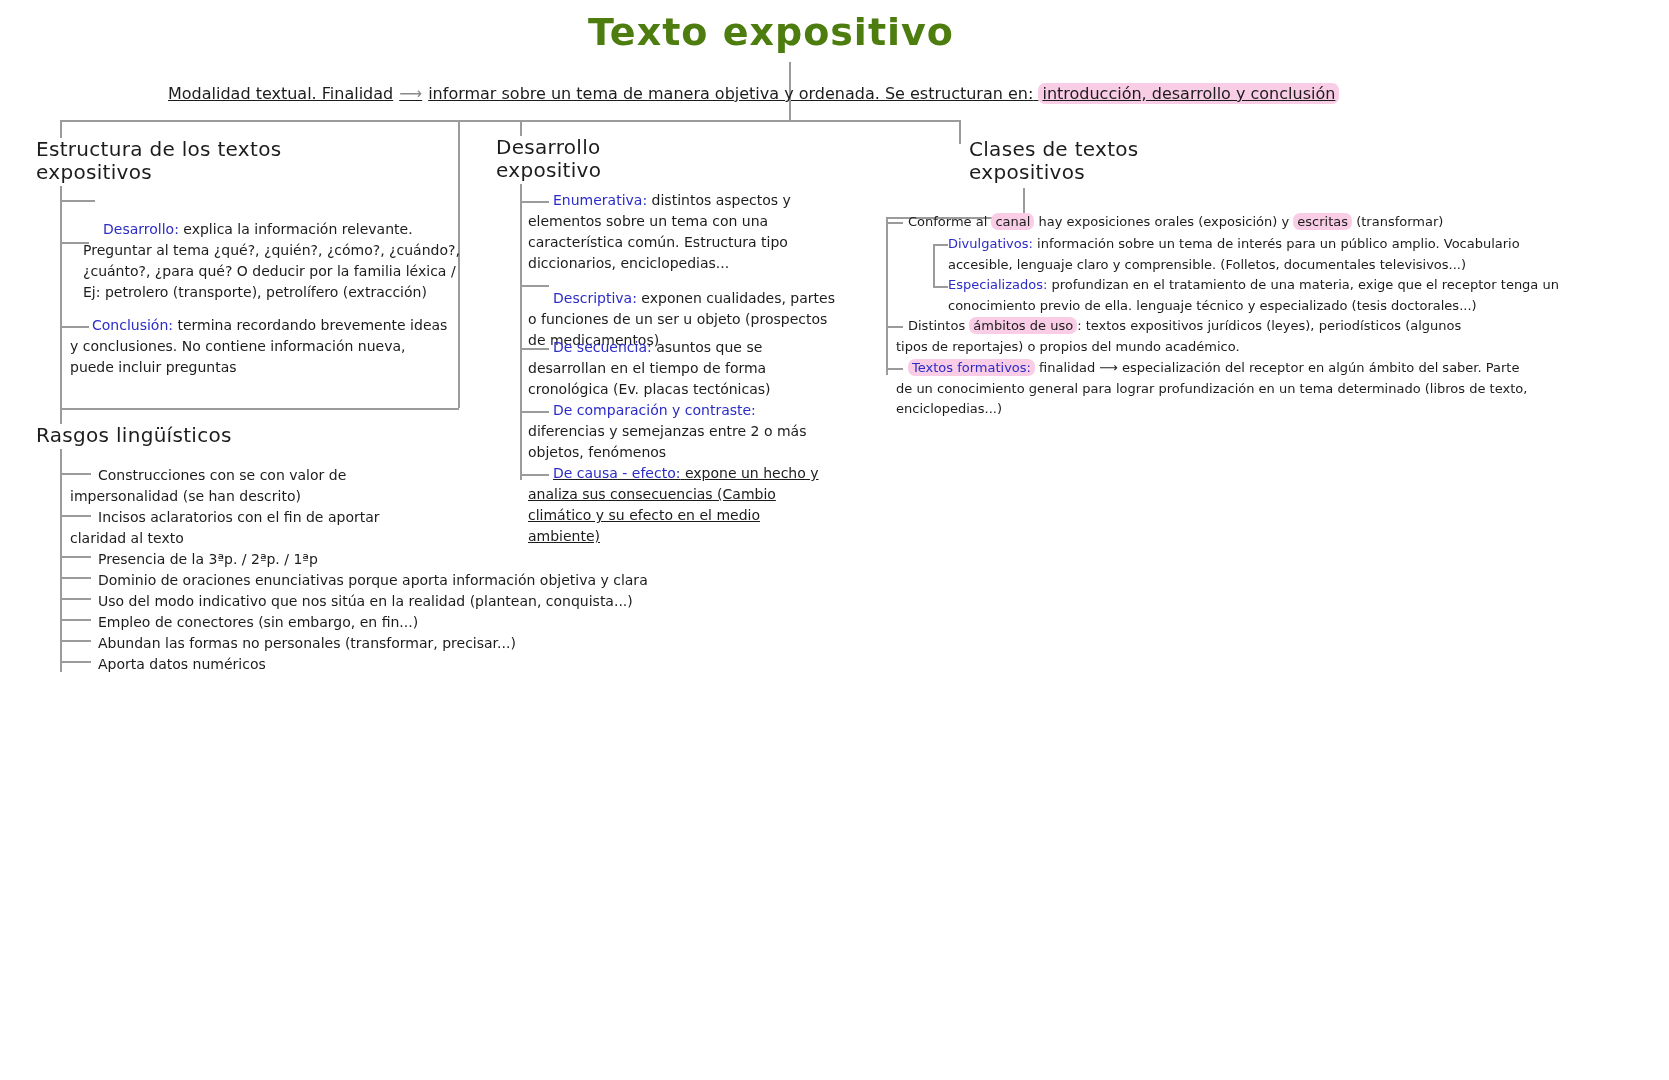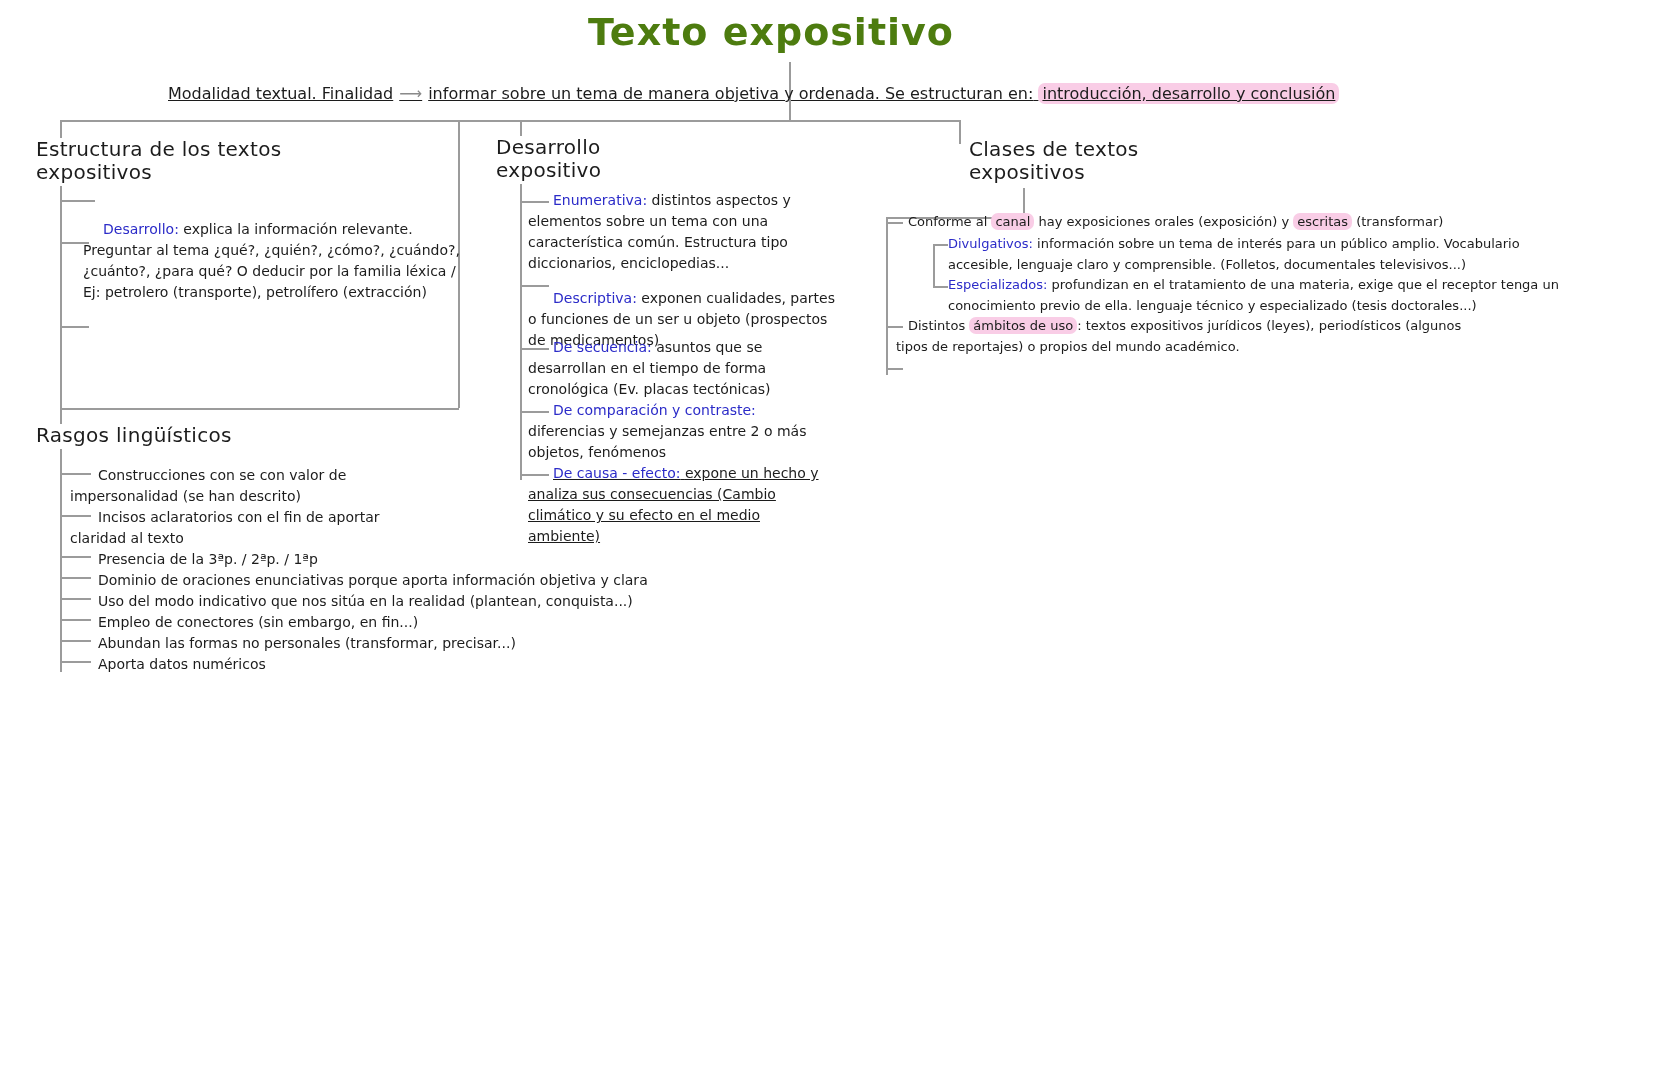--- a/index.html
+++ b/index.html
@@ -78,20 +78,24 @@
   </div>
 
   <div class="heading" style="left:36px; top:138px;">
     <span>Estructura de los textos</span>
     <span>expositivos</span>
   </div>
   <div class="para" style="left:70px; top:219px; width:388px; text-indent:20px;margin-left:13px;">
     <span class="lbl">Desarrollo:</span>
     <span>explica la información relevante. Preguntar al tema ¿qué?, ¿quién?, ¿cómo?, ¿cuándo?, ¿cuánto?, ¿para qué? O deducir por la familia léxica / Ej: petrolero (transporte), petrolífero (extracción)</span>
   </div>
+  <div class="para" style="left:70px; top:315px; width:382px; text-indent:22px;">
+    <span class="lbl">Conclusión:</span>
+    <span>termina recordando brevemente ideas y conclusiones. No contiene información nueva, puede incluir preguntas</span>
+  </div>
 
   <div class="heading" style="left:36px; top:424px;">
     <span>Rasgos lingüísticos</span>
   </div>
   <div class="para" style="left:70px; top:465px; width:300px; text-indent:28px;">Construcciones con se con valor de impersonalidad (se han descrito)</div>
   <div class="para" style="left:70px; top:507px; width:360px; text-indent:28px;">Incisos aclaratorios con el fin de aportar claridad al texto</div>
   <div class="para" style="left:70px; top:549px; width:620px; text-indent:28px;">Presencia de la 3ªp. / 2ªp. / 1ªp</div>
   <div class="para" style="left:70px; top:570px; width:640px; text-indent:28px;">Dominio de oraciones enunciativas porque aporta información objetiva y clara</div>
   <div class="para" style="left:70px; top:591px; width:640px; text-indent:28px;">Uso del modo indicativo que nos sitúa en la realidad (plantean, conquista...)</div>
   <div class="para" style="left:70px; top:612px; width:620px; text-indent:28px;">Empleo de conectores (sin embargo, en fin...)</div>
@@ -134,14 +138,18 @@
     <span class="lbl">Divulgativos:</span>
     <span>información sobre un tema de interés para un público amplio. Vocabulario accesible, lenguaje claro y comprensible. (Folletos, documentales televisivos...)</span>
   </div>
   <div class="para small" style="left:948px; top:275px; width:640px;">
     <span class="lbl">Especializados:</span>
     <span>profundizan en el tratamiento de una materia, exige que el receptor tenga un conocimiento previo de ella. lenguaje técnico y especializado (tesis doctorales...)</span>
   </div>
   <div class="para small" style="left:896px; top:316px; width:580px; text-indent:12px;">
     <span>Distintos </span><span class="hl">ámbitos de uso</span><span>: textos expositivos jurídicos (leyes), periodísticos (algunos tipos de reportajes) o propios del mundo académico.</span>
   </div>
+  <div class="para small" style="left:896px; top:358px; width:640px; text-indent:12px;">
+    <span class="lbl hl">Textos formativos:</span>
+    <span>finalidad ⟶ especialización del receptor en algún ámbito del saber. Parte de un conocimiento general para lograr profundización en un tema determinado (libros de texto, enciclopedias...)</span>
+  </div>
 
 </div>
 
 </body></html>

